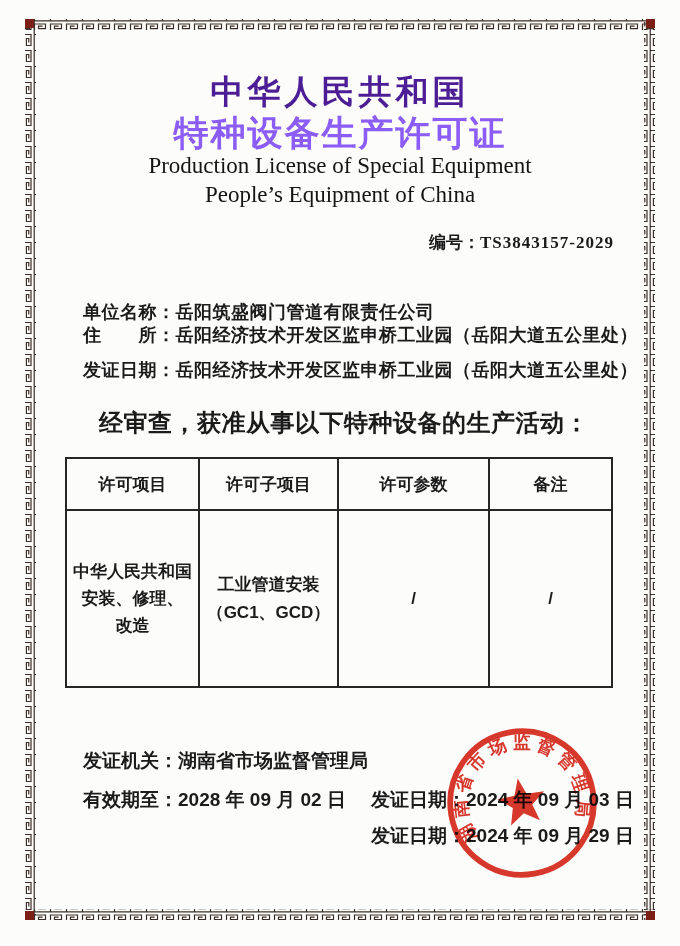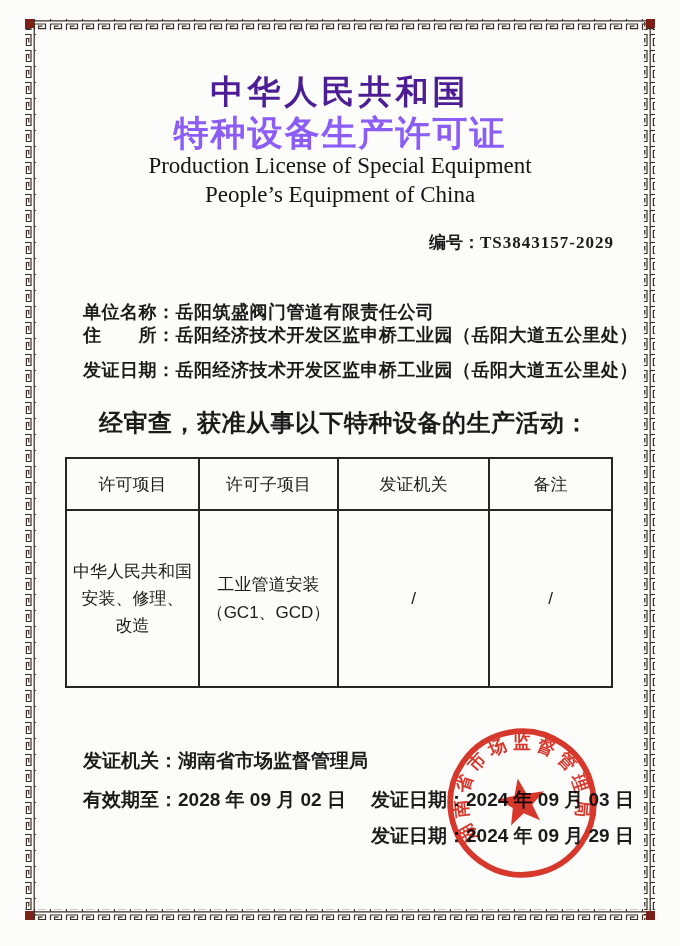--- a/index.html
+++ b/index.html
@@ -26,21 +26,21 @@
   .info-row { left:83px; font-size:18px; font-weight:bold; letter-spacing:0.5px; white-space:nowrap; }
   .info-row.r0 { top:288px;margin-top:12px; }
   .info-row.r1 { top:323px;font-family:Liberation Mono, monospace; }
   .info-row.r2 { top:358px; }
   .note { left:99px; top:407px; font-size:24px; font-weight:bold; letter-spacing:0.5px; }
   
   table.lic { position:absolute; left:65px; top:457px; width:546px;
     border-collapse:collapse; table-layout:fixed; }
   table.lic th, table.lic td {
     border:2px solid #262626; text-align:center; vertical-align:middle;
-    font-size:17px; font-weight:normal; color:#1b1b1b;margin-left:8px; }
+    font-size:17px; font-weight:bold; color:#1b1b1b;margin-left:8px; }
   table.lic th { height:52px; }
   table.lic td { height:177px; }
   .pre { white-space:pre-line; line-height:1.6; }
   
   .foot { font-size:19px; font-weight:bold; white-space:nowrap; }
   .f-issuer { left:83px; top:748px; }
   .f-sealnote { left:464px; top:747px; font-size:16.5px; }
   .f-valid { left:83px; top:787px; }
   .f-date1 { left:371px; top:787px; }
   .f-date2 { left:371px; top:823px; }
@@ -98,21 +98,21 @@
     <colgroup>
       <col style="width:133px">
         <col style="width:139px">
         <col style="width:151px">
         <col style="width:123px">
     </colgroup>
     <thead>
       <tr>
         <th>许可项目</th>
         <th>许可子项目</th>
-        <th>发证机关</th>
+        <th>许可参数</th>
         <th>备注</th>
       </tr>
     </thead>
     <tbody>
       <tr>
         <td class="pre">中华人民共和国
 安装、修理、
 改造</td>
         <td class="pre">工业管道安装
 （GC1、GCD）</td>

